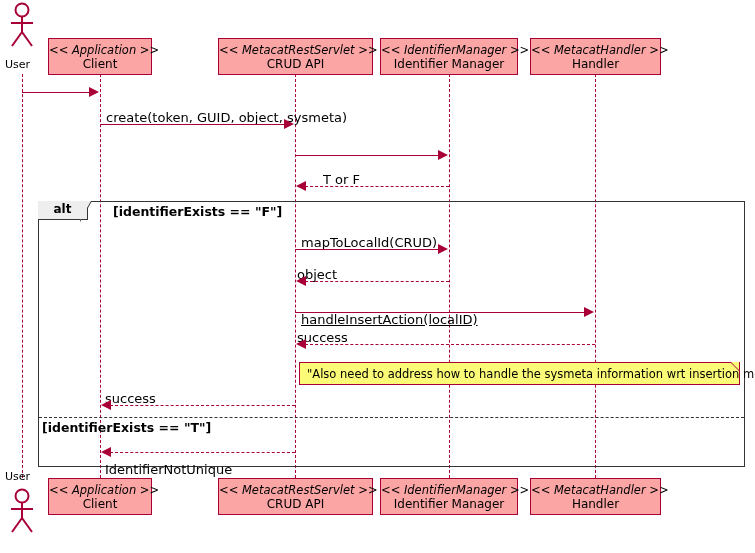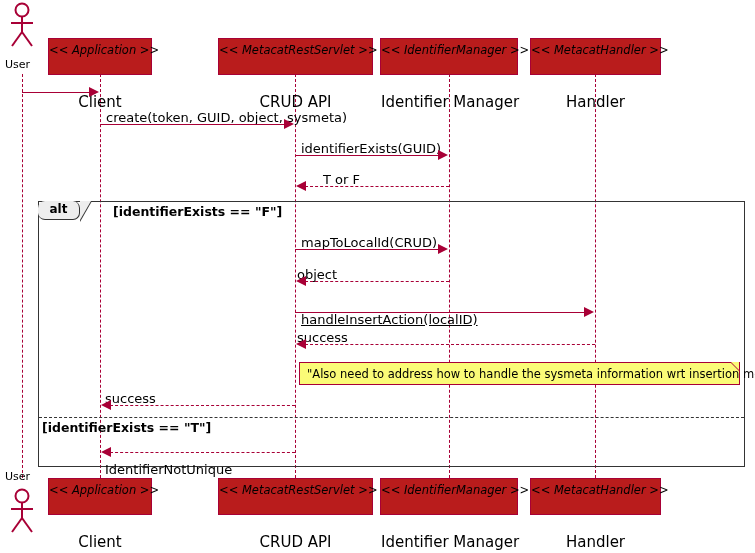--- a/index.html
+++ b/index.html
@@ -17,40 +17,39 @@
   }
   .lifeline {
     position: absolute;
     width: 0;
     border-left: 1px dashed #A80036;
     top: 74px;
     height: 404px;
   }
   .participant {
     position: absolute;
-    background: #b91c1c;
+    background: #fca5a5;
     border: 1.5px solid #A80036;
     text-align: center;
     line-height: 1.25;
     padding-top: 4px;
     box-sizing: border-box;
     height: 37px;
     color: #000000;
   }
   .participant .stereo {
     font-style: italic;
     font-size: 11.5px;
     display: block;
     white-space: nowrap;
   }
   .participant .pname {
-    font-size: 15px;
+    font-size: 12px;
     display: block;
     white-space: nowrap;
-    margin-top: 36px;
   }
   .actor-label {
     position: absolute;
     font-size: 11px;
     color: #000000;
     white-space: nowrap;
   }
   .msg-line {
     position: absolute;
     height: 0;
@@ -204,35 +203,34 @@
     <span class="stereo">&lt;&lt; IdentifierManager &gt;&gt;</span>
     <span class="pname">Identifier Manager</span>
   </div>
   <div class="participant" style="left:530px; top:478px; width:131px;">
     <span class="stereo">&lt;&lt; MetacatHandler &gt;&gt;</span>
     <span class="pname">Handler</span>
   </div>
 
   <div class="frame" style="left:38px; top:201px; width:707px; height:266px;"></div>
   <div class="frame-tab-corner-line" style="left:80px; top:201px;"></div>
-  <div class="frame-tab" style="left:38px; top:201px; width:42px;border-radius:7px;">alt</div>
+  <div class="frame-tab" style="left:38px; top:201px; width:50px;">alt</div>
   <div class="frame-tab-corner" style="left:80px; top:201px;"></div>
 
   <div class="guard" style="left:113px; top:204px;">[identifierExists == "F"]</div>
   <div class="divider" style="left:39px; top:417px; width:705px;"></div>
   <div class="guard" style="left:42px; top:420px;">[identifierExists == "T"]</div>
 
   <div class="msg-line" style="left:22px; top:92px; width:68px;"></div>
   <div class="arrowhead-r" style="left:89px; top:87px;"></div>
 
   <div class="msg-label" style="left:106px; top:110px;">create(token, GUID, object, sysmeta)</div>
   <div class="msg-line" style="left:100px; top:124px; width:185px;"></div>
   <div class="arrowhead-r" style="left:284px; top:119px;"></div>
 
-  <div class="msg-label" style="left:301px; top:141px;">identifierExists(GUID)</div>
   <div class="msg-line" style="left:295px; top:155px; width:144px;"></div>
   <div class="arrowhead-r" style="left:438px; top:150px;"></div>
 
   <div class="msg-label" style="left:297px; top:172px;padding-left:26px;">T or F</div>
   <div class="msg-line dashed" style="left:305px; top:186px; width:144px;"></div>
   <div class="arrowhead-l" style="left:296px; top:181px;"></div>
 
   <div class="msg-label" style="left:301px; top:235px;">mapToLocalId(CRUD)</div>
   <div class="msg-line" style="left:295px; top:249px; width:144px;"></div>
   <div class="arrowhead-r" style="left:438px; top:244px;"></div>

